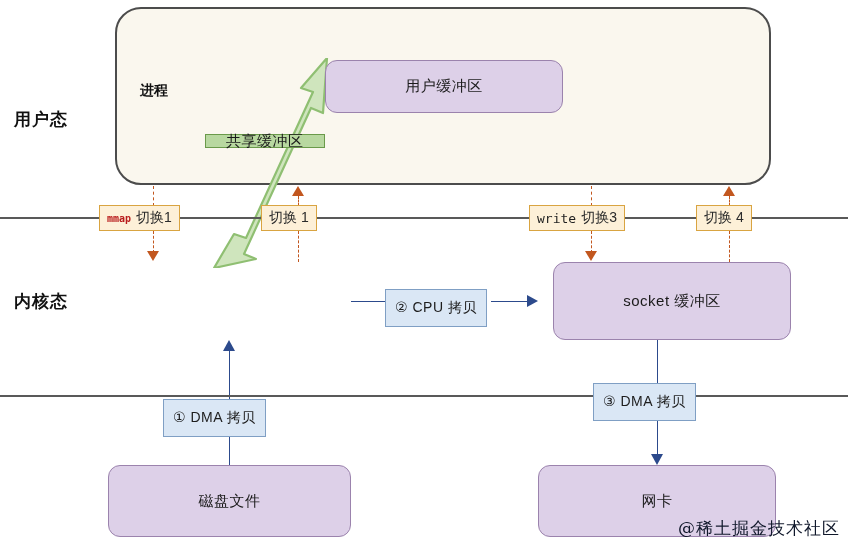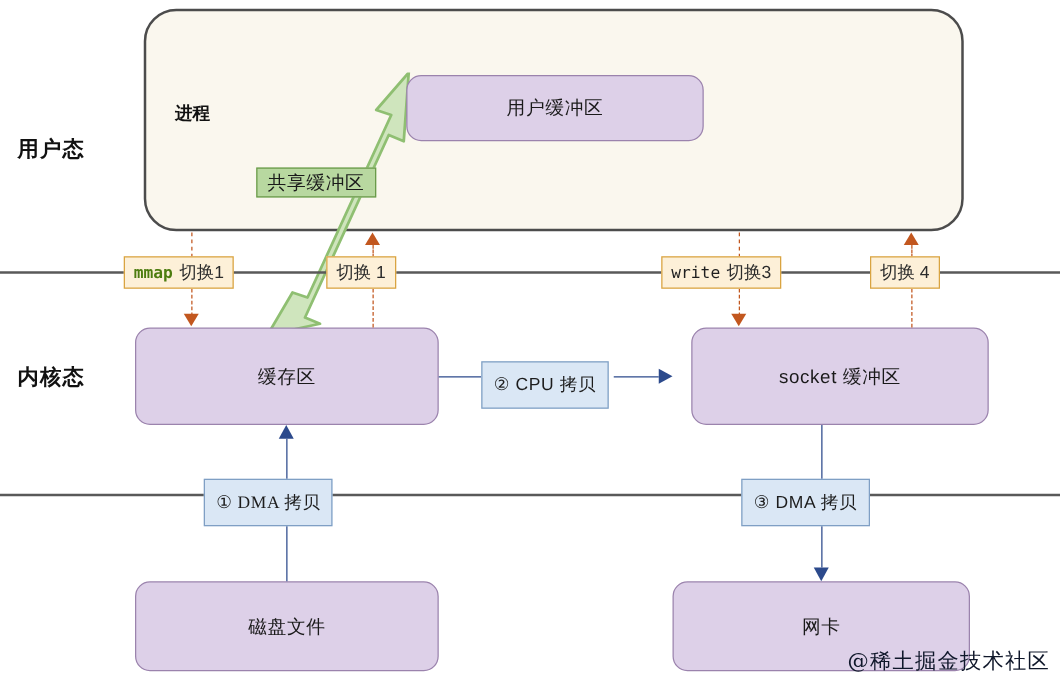--- a/index.html
+++ b/index.html
@@ -92,21 +92,21 @@
     height: 26px;
     display: flex;
     align-items: center;
     justify-content: center;
     gap: 5px;
     padding: 0 7px;
     font-size: 14px;
     color: #2b2b2b;
     white-space: nowrap;
   }
-  .switch-tag .kw-red  { color: #4d7c0f; font-weight: bold; font-family: "DejaVu Sans Mono", monospace; font-size: 13px; }
+  .switch-tag .kw-red  { color: #b91c1c; font-weight: bold; font-family: "DejaVu Sans Mono", monospace; font-size: 10px; }
   .switch-tag .kw-dark { color: #1f1f1f; font-family: "DejaVu Sans Mono", monospace; font-size: 13px; }
   #tag-switch-1 { left: 99px;  top: 205px; }
   #tag-switch-2 { left: 261px; top: 205px; }
   #tag-switch-3 { left: 529px; top: 205px; }
   #tag-switch-4 { left: 696px; top: 205px; }
 
   
   .copy-tag {
     position: absolute;
     background: #dae7f5;
@@ -116,21 +116,21 @@
     display: flex;
     align-items: center;
     justify-content: center;
     padding: 0 9px;
     font-size: 14px;
     color: #1d1d1d;
     white-space: nowrap;
     letter-spacing: .5px;
   }
   #tag-cpu-copy  { left: 385px; top: 289px; }
-  #tag-dma-copy-1 { left: 163px; top: 383px; font-family: Liberation Serif, serif; }
+  #tag-dma-copy-1 { left: 163px; top: 399px; }
   #tag-dma-copy-2 { left: 593px; top: 383px; }
 
   
   .dash-line {
     position: absolute;
     width: 0;
     border-left: 1.6px dashed #c2571f;
   }
   
   .blue-line-v {
@@ -184,25 +184,25 @@
     width: 200px;
     height: 210px;
   }
   #tag-shared-buffer {
     position: absolute;
     left: 205px;
     top: 134px;
     background: #b8d8a0;
     border: 1.4px solid #6a9a4a;
     box-sizing: border-box;
-    height: 24px;
-    display: flex;
-    align-items: center;
-    justify-content: center;
-    padding: 0 8px;
+    height: 14px;
+    display: flex;
+    align-items: center;
+    justify-content: center;
+    padding: 0 20px;
     font-size: 15px;
     color: #1a1a1a;
     letter-spacing: .5px;
     white-space: nowrap;
   }
 
   
   #watermark {
     position: absolute;
     right: 8px;
@@ -226,21 +226,20 @@
   <div class="side-label" id="label-user-mode">用户态</div>
   <div class="side-label" id="label-kernel-mode">内核态</div>
 
   <svg id="shared-buffer-arrow" viewBox="0 0 200 210">
 
     <polygon points="137,0 111,30 123,34 56,180 44,176 24,210 66,201 54,196 121,50 133,55" fill="#cfe5bd" stroke="#8fbf72" stroke-width="2.2" stroke-linejoin="round"></polygon>
   </svg>
   <div id="tag-shared-buffer">共享缓冲区</div>
 
   <div class="pbox" id="box-user-buffer">用户缓冲区</div>
-  <div class="pbox" id="box-kernel-buffer">缓存区</div>
   <div class="pbox" id="box-socket-buffer">socket 缓冲区</div>
   <div class="pbox" id="box-disk-file">磁盘文件</div>
   <div class="pbox" id="box-nic">网卡</div>
 
   <div class="dash-line" style="left:153px; top:186px; height:20px;"></div>
   <div class="dash-line" style="left:153px; top:231px; height:22px;"></div>
   <div class="arrow-head ah-down-orange" style="left:147px; top:251px;"></div>
 
   <div class="dash-line" style="left:298px; top:231px; height:31px;"></div>
   <div class="arrow-head ah-up-orange" style="left:292px; top:186px;"></div>

